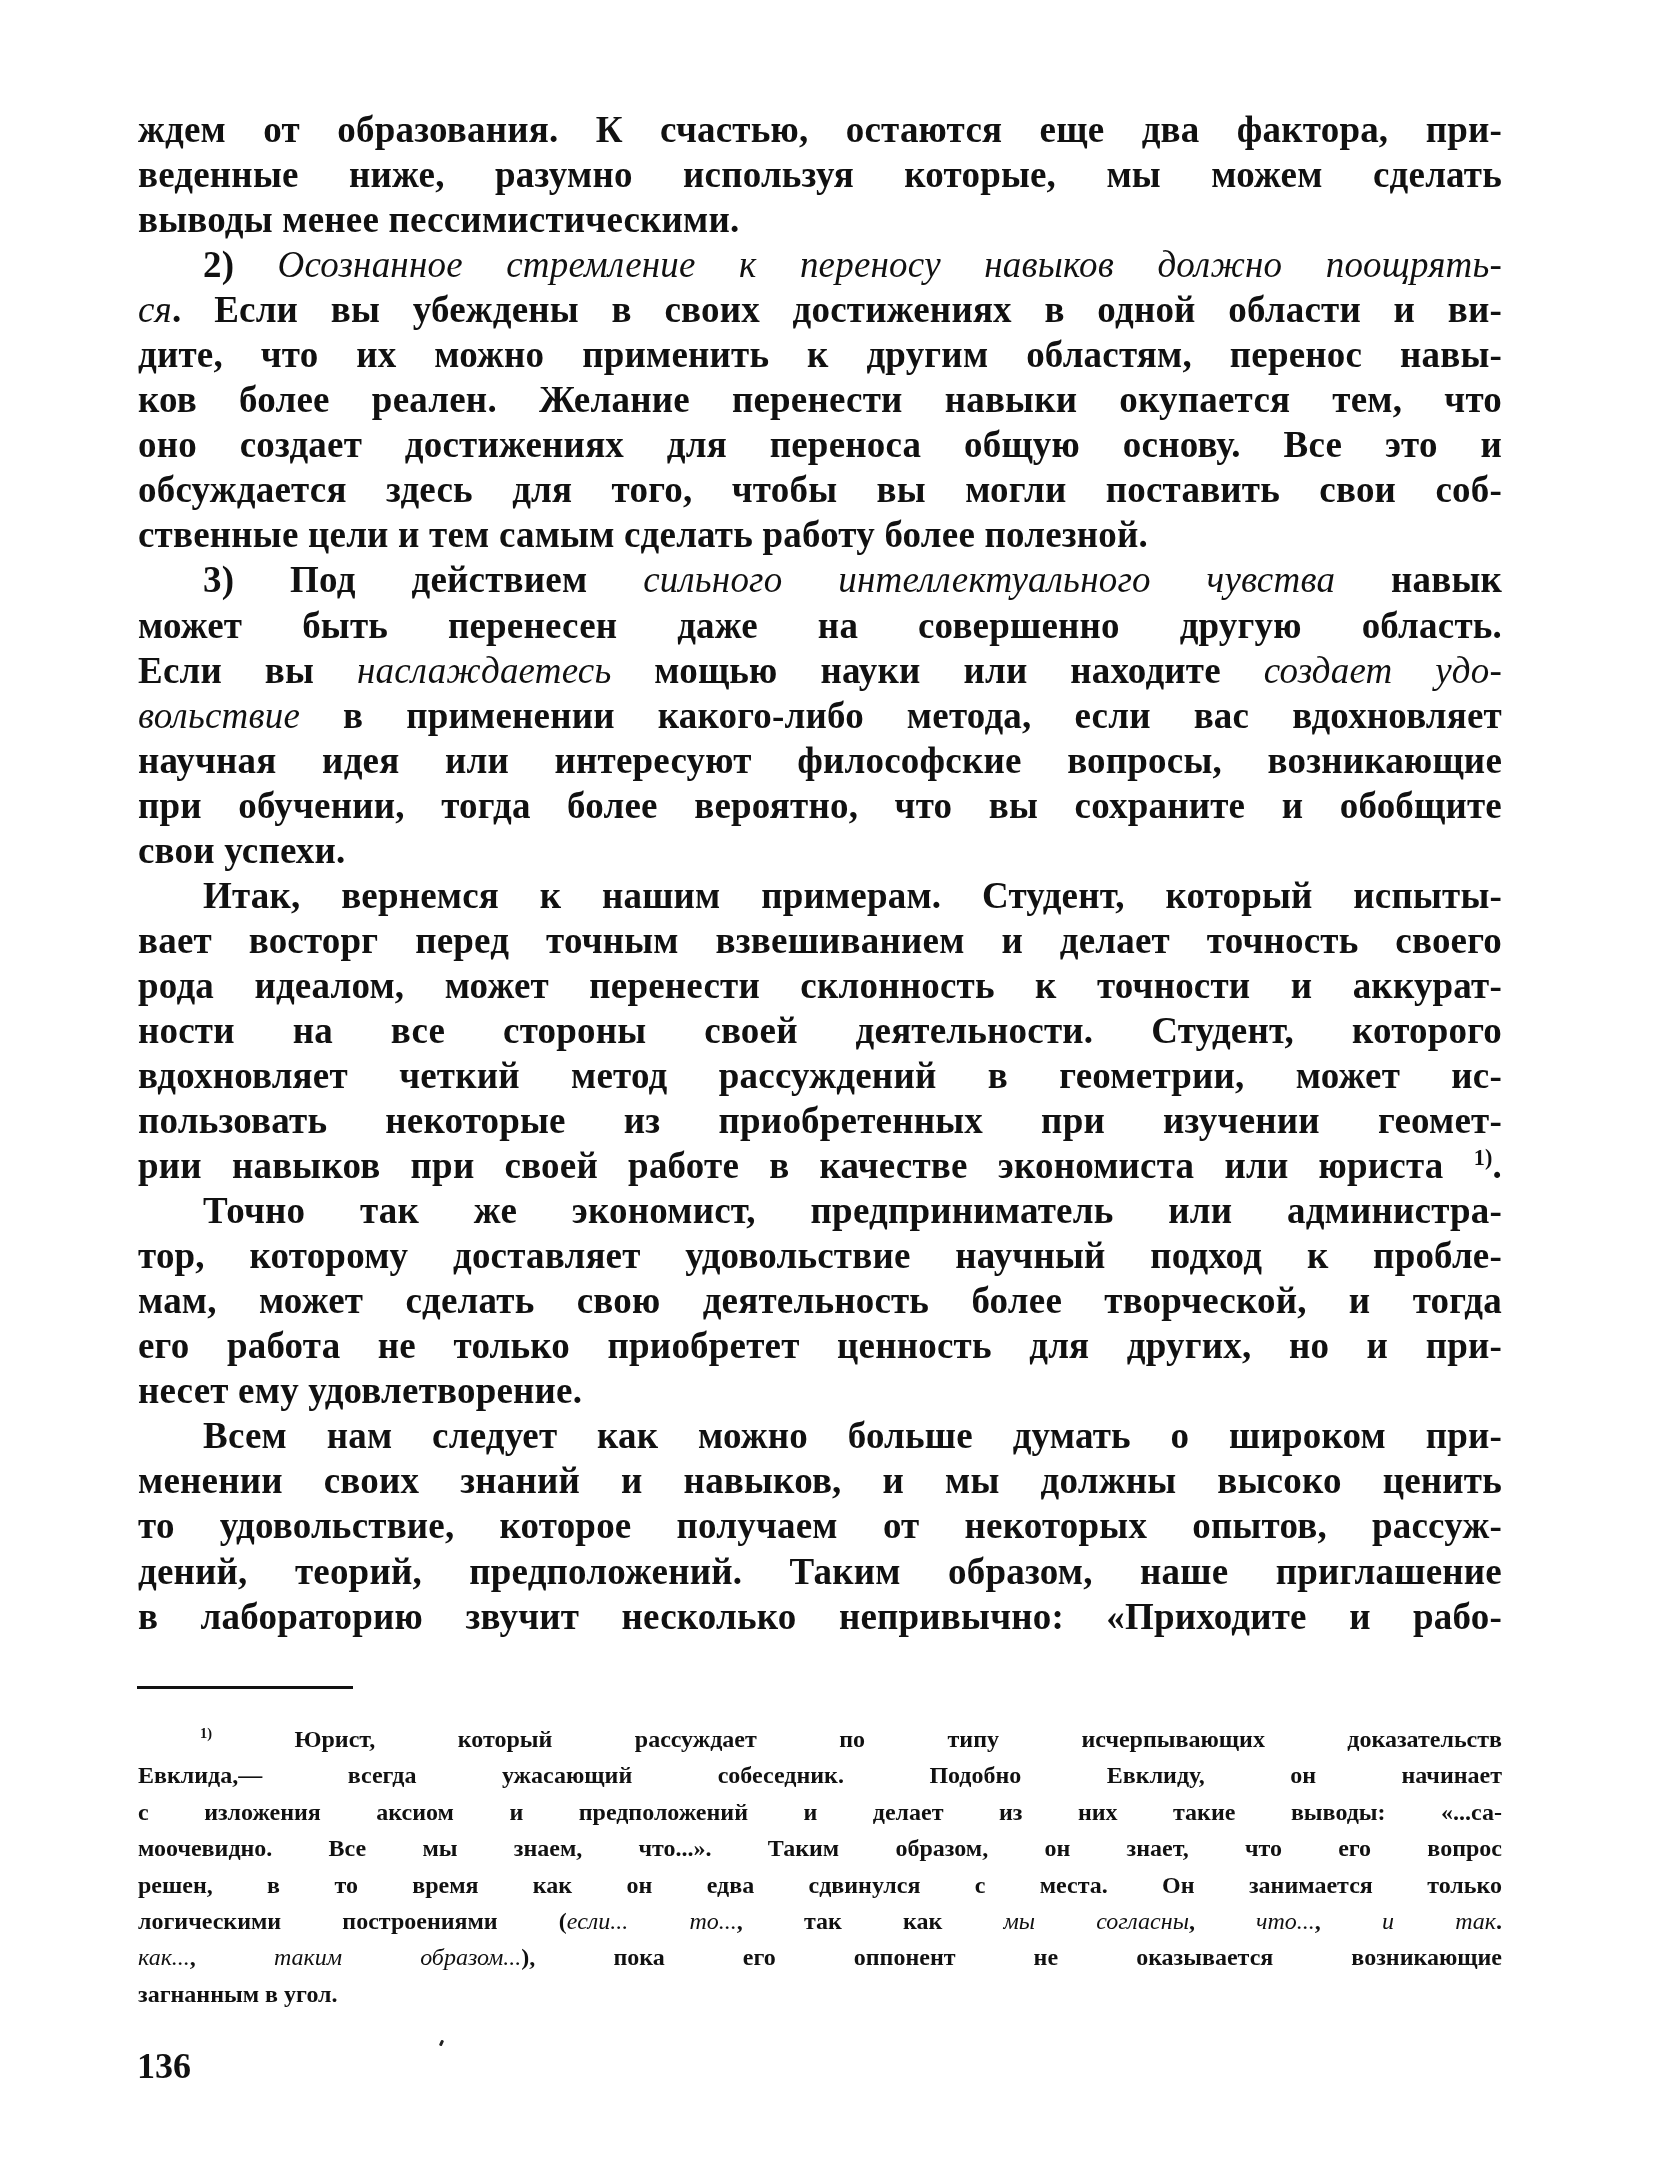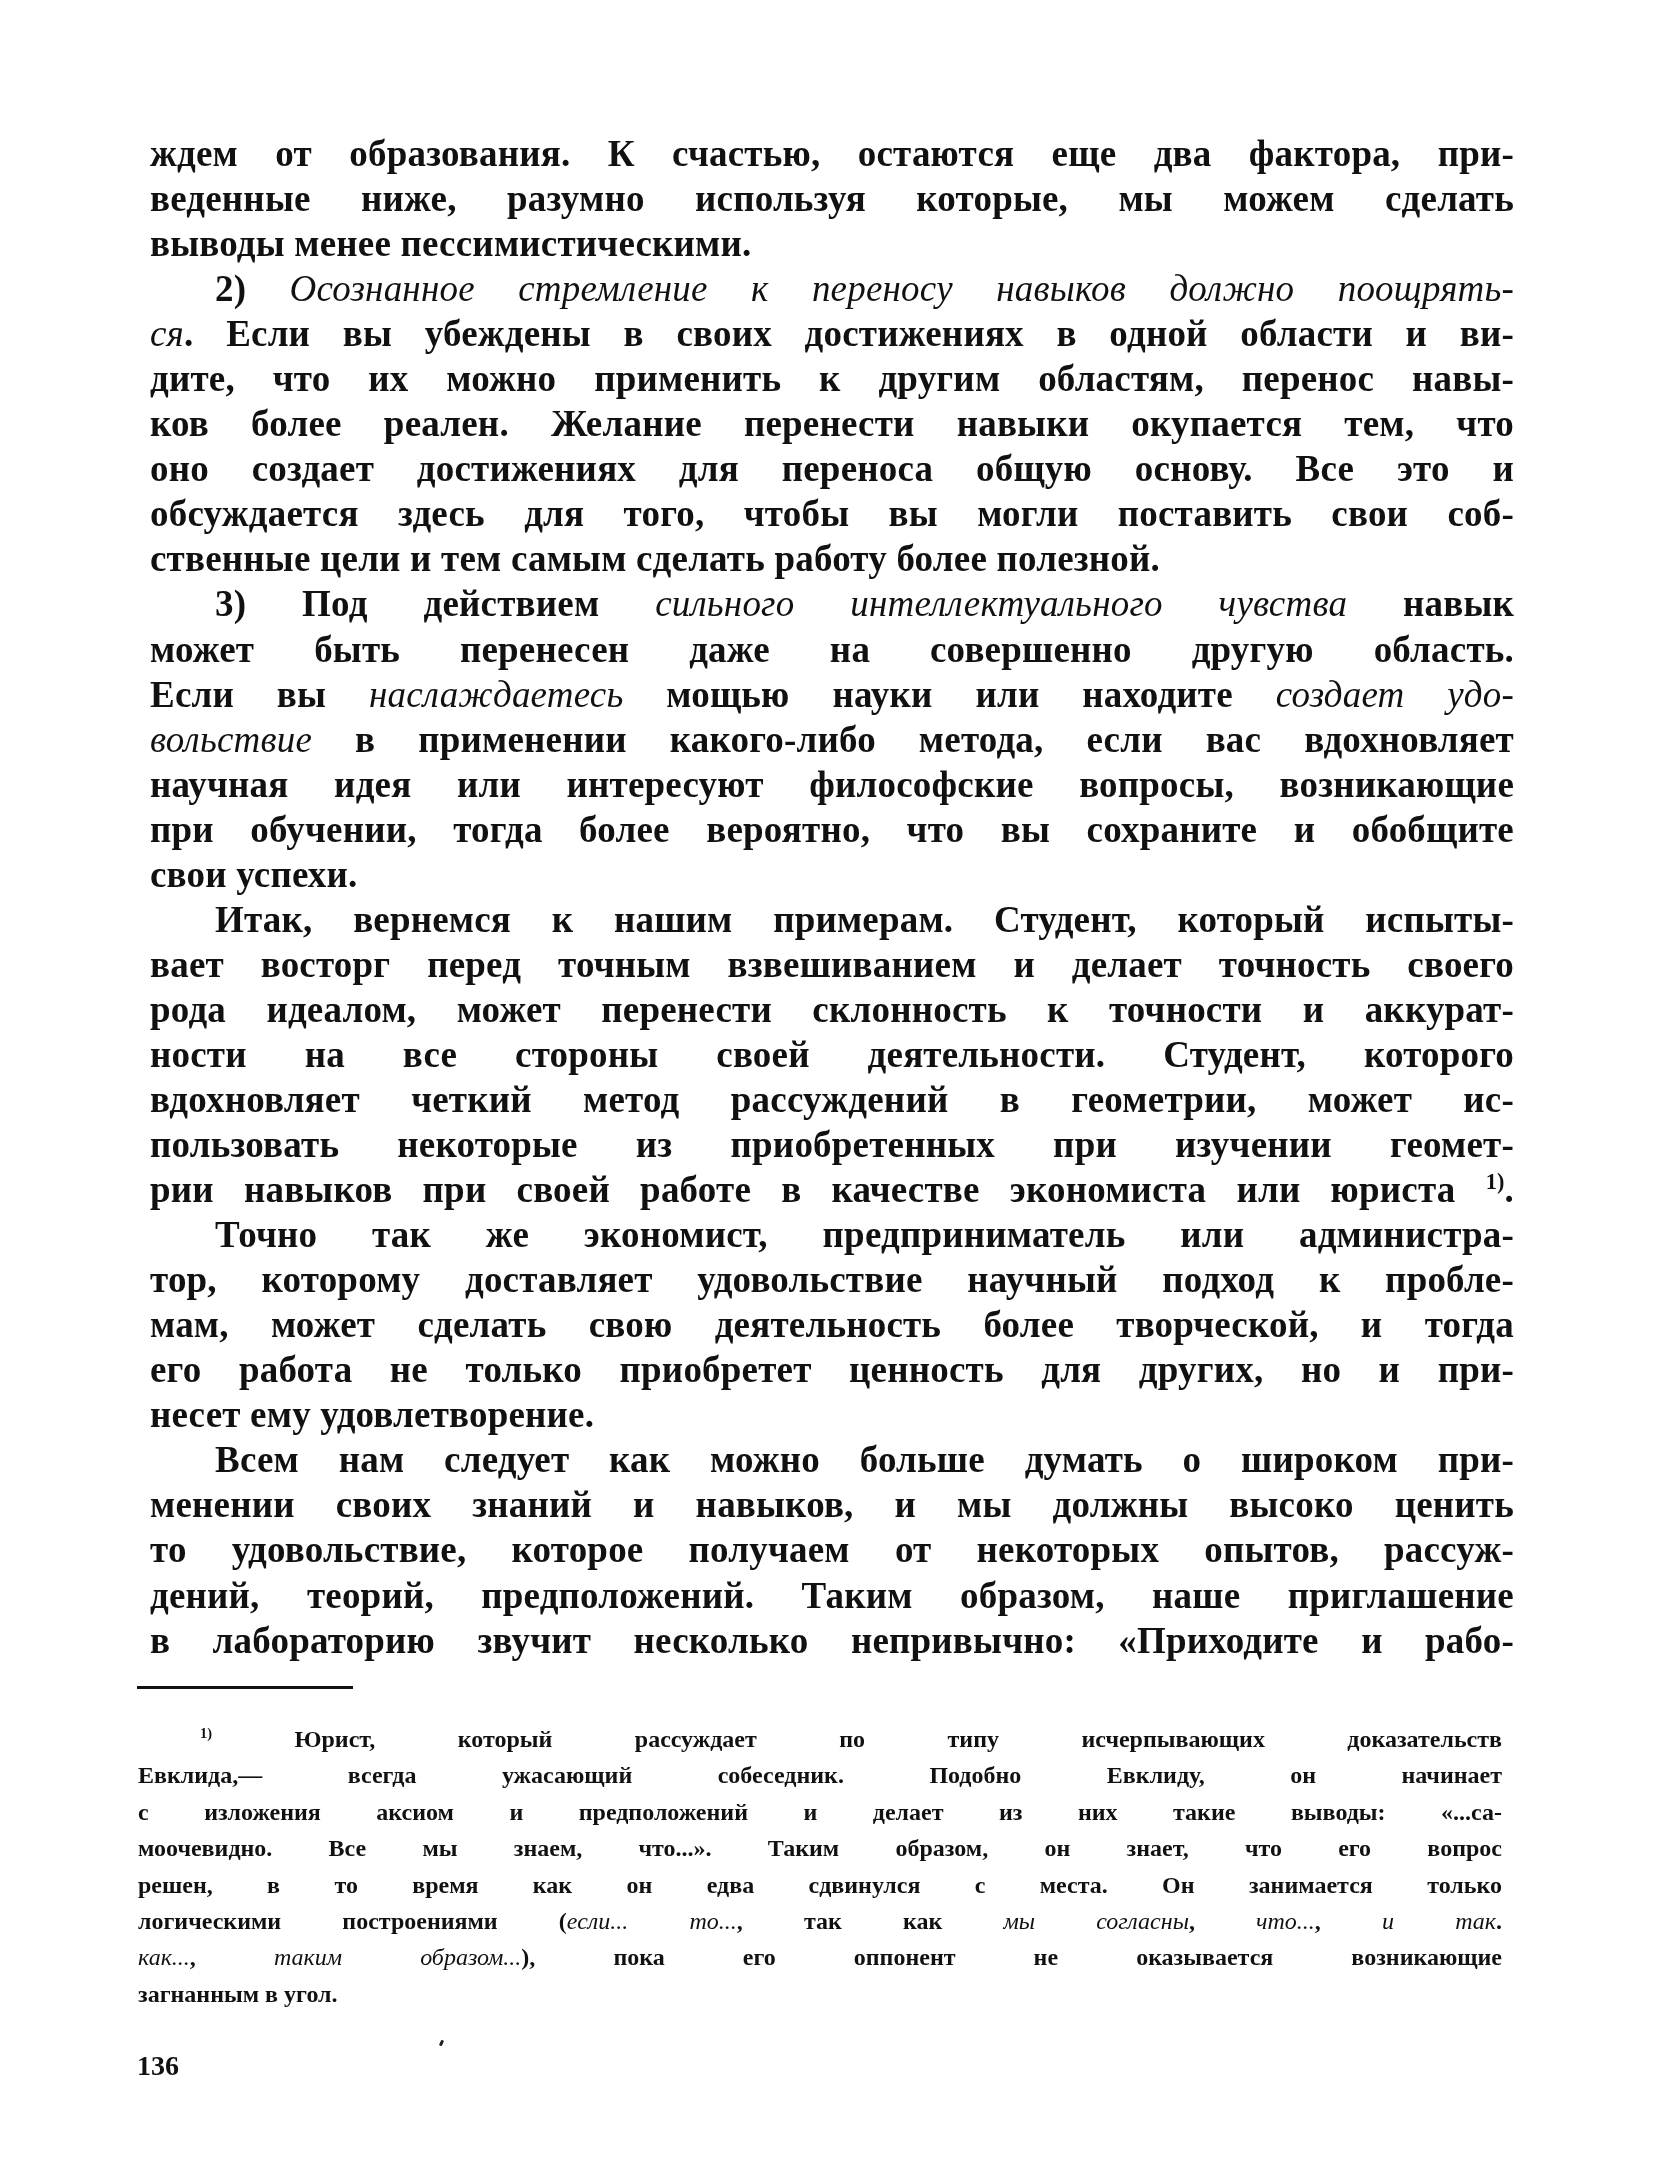--- a/index.html
+++ b/index.html
@@ -17,28 +17,27 @@
   }
   .page {
     position: absolute;
     left: 0; top: 0;
     width: 1669px;
     height: 2160px;
     background: #ffffff;
   }
   .main-text {
     position: absolute;
-    left: 150px;
+    left: 138px;
     top: 107px;
     width: 1364px;
     font-size: 37px;
     line-height: 45.06px;
     font-weight: bold;
     letter-spacing: 0.2px;
-    margin-top: 24px;
   }
   .line {
     display: block;
     height: 45.06px;
     white-space: nowrap;
     text-align: justify;
     text-align-last: justify;
     overflow: visible;
   }
   .line.last {
@@ -77,21 +76,21 @@
   .footnote .line {
     height: 36.4px;
   }
   .footnote .line.indent {
     padding-left: 62px;
   }
   .page-number {
     position: absolute;
     left: 137px;
     top: 2046px;
-    font-size: 28px;
+    font-size: 36px;
     font-weight: bold;
     line-height: 40px;
   }
   .speck {
     position: absolute;
     left: 440px;
     top: 2040px;
     width: 3px;
     height: 6px;
     background: #222;

